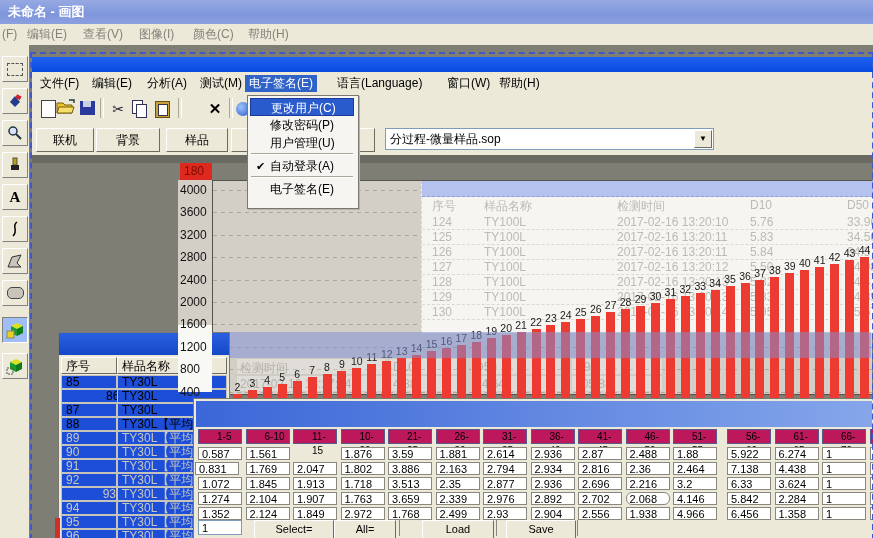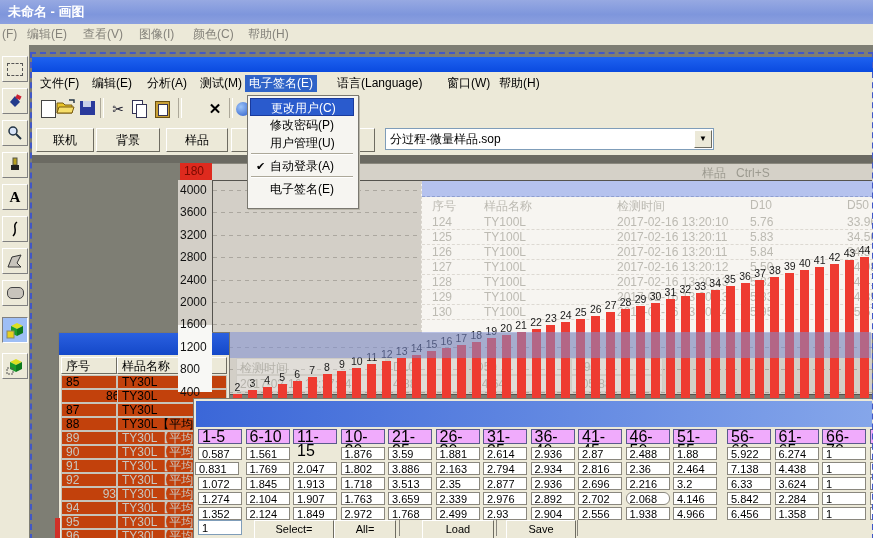--- a/index.html
+++ b/index.html
@@ -57,31 +57,31 @@
   .bar{position:absolute;width:9px;background:#EE3B31;}
   .blabel{position:absolute;width:22px;text-align:center;font-size:10.5px;color:#1A1A1A;}
   #band{left:212px;top:332px;width:659px;height:26px;background:rgba(125,142,212,0.52);z-index:15;}
   
   #left-window{left:58px;top:332px;width:170px;height:206px;background:#ECE9D8;
     border:1px solid #7A7870;z-index:20;overflow:hidden;}
   #left-title{position:absolute;left:0;top:0;width:170px;height:22px;
     background:linear-gradient(180deg,#2A60E0,#1448C8);}
   .lhead{position:absolute;top:24px;height:17px;background:#ECE9D8;border:1px solid;
     border-color:#fff #6E6C61 #6E6C61 #fff;font-size:12px;line-height:17px;padding-left:4px;box-sizing:border-box;color:#000;}
-  .lrow-cell{position:absolute;height:14px;background:#c2410c;border:1px solid #C6C3BA;
+  .lrow-cell{position:absolute;height:14px;background:#1d4ed8;border:1px solid #C6C3BA;
     font-size:12px;line-height:13px;padding-left:4px;box-sizing:border-box;white-space:nowrap;overflow:hidden;}
   .ghosttxt{color:#C9C7C0;}
   #red-strip{left:55px;top:518px;width:5px;height:20px;background:#D03028;z-index:21;}
   
   #grid-window{left:193px;top:398px;width:680px;height:140px;background:#ECE9D8;
     border:1px solid #7A7870;z-index:25;overflow:hidden;}
   #grid-title{position:absolute;left:2px;top:2px;width:676px;height:26px;
     background:linear-gradient(90deg,#3B67D8,#85A6EA);}
-  .ghead{position:absolute;top:30px;width:44px;height:15px;background:#f0abfc;border:1px solid #5A5A8C;
-    font-size:16px;line-height:14px;padding-left:3px;box-sizing:border-box;color:#000;}
+  .ghead{position:absolute;top:30px;width:44px;height:15px;background:#be185d;border:1px solid #5A5A8C;
+    font-size:10px;line-height:14px;padding-left:18px;box-sizing:border-box;color:#000;}
   .gcellv{position:absolute;width:44px;height:13px;background:#fff;border:1px solid #8A877E;
     font-size:11px;line-height:12px;padding-left:3px;box-sizing:border-box;color:#000;white-space:nowrap;overflow:hidden;}
   #grid-input{position:absolute;left:4px;top:121px;width:44px;height:15px;background:#fff;
     border:1px solid #7F9DB9;font-size:11px;line-height:15px;padding-left:3px;box-sizing:border-box;}
   .gbtn{position:absolute;top:121px;height:17px;background:#ECE9D8;border:1px solid;
     border-color:#fff #6E6C61 #6E6C61 #fff;font-size:11px;text-align:center;line-height:16px;color:#000;}
   .gsep{position:absolute;top:121px;width:1px;height:16px;background:#8A877E;}
   
   #popup{left:247px;top:95px;width:110px;height:112px;background:#F6F5F1;
     border:1px solid #7A7870;box-shadow:1px 1px 0 #B8B5A8;z-index:50;}
@@ -219,25 +219,20 @@
     <div id="sop-combo">
       <div id="sop-text">分过程-微量样品.sop</div>
       <div id="sop-arrow">▼</div>
     </div>
   <div class="bigbtn" style="left: 4px; width: 56px;">联机</div>
       <div class="bigbtn" style="left: 64px; width: 62px;">背景</div>
       <div class="bigbtn" style="left: 134px; width: 60px;">样品</div>
     </div>
   <div class="abs" id="dark-strip" style="left:3px;top:110px;"></div>
 
-  <div class="abs" id="sample-bar" style="left:183px;top:118px;">
-    <div id="sample-label">
-      <span>样品</span>&nbsp;&nbsp;&nbsp;<span>Ctrl+S</span>
-    </div>
-  </div>
   <div class="abs" id="red-cell" style="left:151px;top:118px;">180</div>
 
   <div class="abs" id="plot" style="left:183px;top:135px;">
       <div class="gline" style="top: 9px;"></div>
       <div class="gline" style="top: 31.4px;"></div>
       <div class="gline" style="top: 53.8px;"></div>
       <div class="gline" style="top: 76.2px;"></div>
       <div class="gline" style="top: 98.6px;"></div>
       <div class="gline" style="top: 121px;"></div>
       <div class="gline" style="top: 143.4px;"></div>

